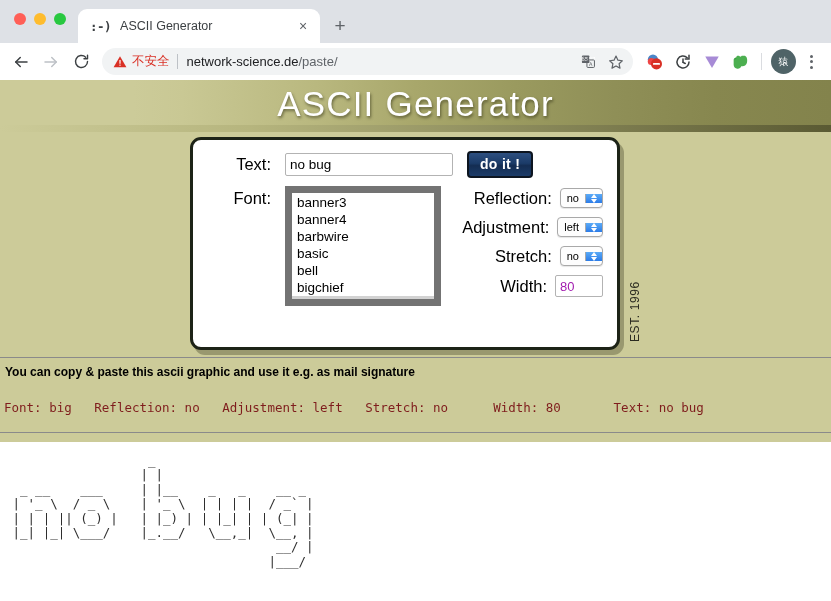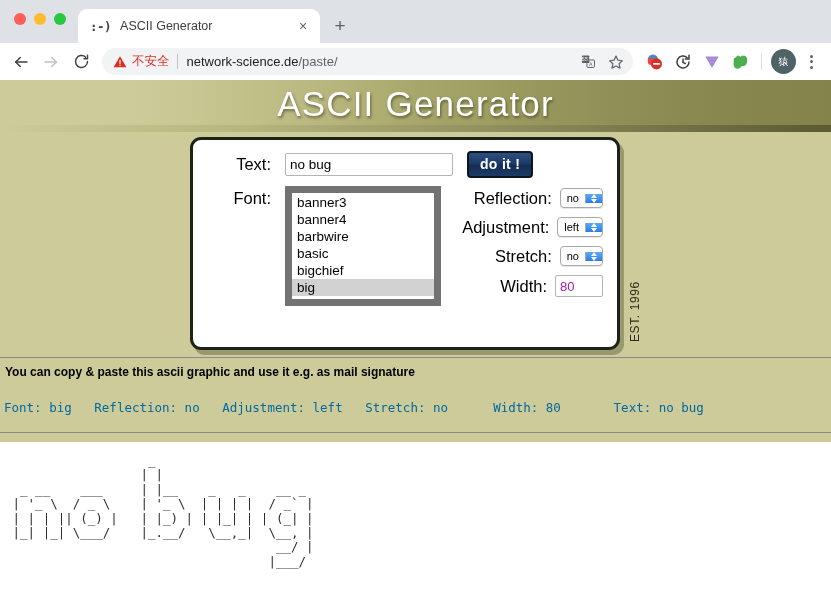--- a/index.html
+++ b/index.html
@@ -381,21 +381,21 @@
     font-size: 12px;
     font-weight: 700;
     color: #000;
     white-space: nowrap;
     font-family: "Liberation Sans", sans-serif;
   }
   .statusline {
     position: absolute;
     left: 4px; top: 320px;
     font-size: 12.5px;
-    color: #0369a1;
+    color: #7f1d1d;
     white-space: pre;
     font-family: "DejaVu Sans Mono", "Liberation Mono", monospace;
   }
 
   .output {
     position: absolute;
     left: 0; top: 362px;
     width: 831px; height: 159px;
     background: #ffffff;
     overflow: hidden;
@@ -543,20 +543,21 @@
         </div>
 
         <div class="row-main">
           <span class="lbl lbl-font">Font:</span>
 
           <div class="fontlist">
             <div class="opt">banner3</div>
             <div class="opt">banner4</div>
             <div class="opt">barbwire</div>
             <div class="opt">basic</div>
+            <div class="opt">bell</div>
             <div class="opt">bigchief</div>
             <div class="opt sel">big</div>
           </div>
 
           <div class="optcol">
 
             <div class="optrow">
               <span class="lbl">Reflection:</span>
               <span class="mselect">
                 <span class="val">no</span>

